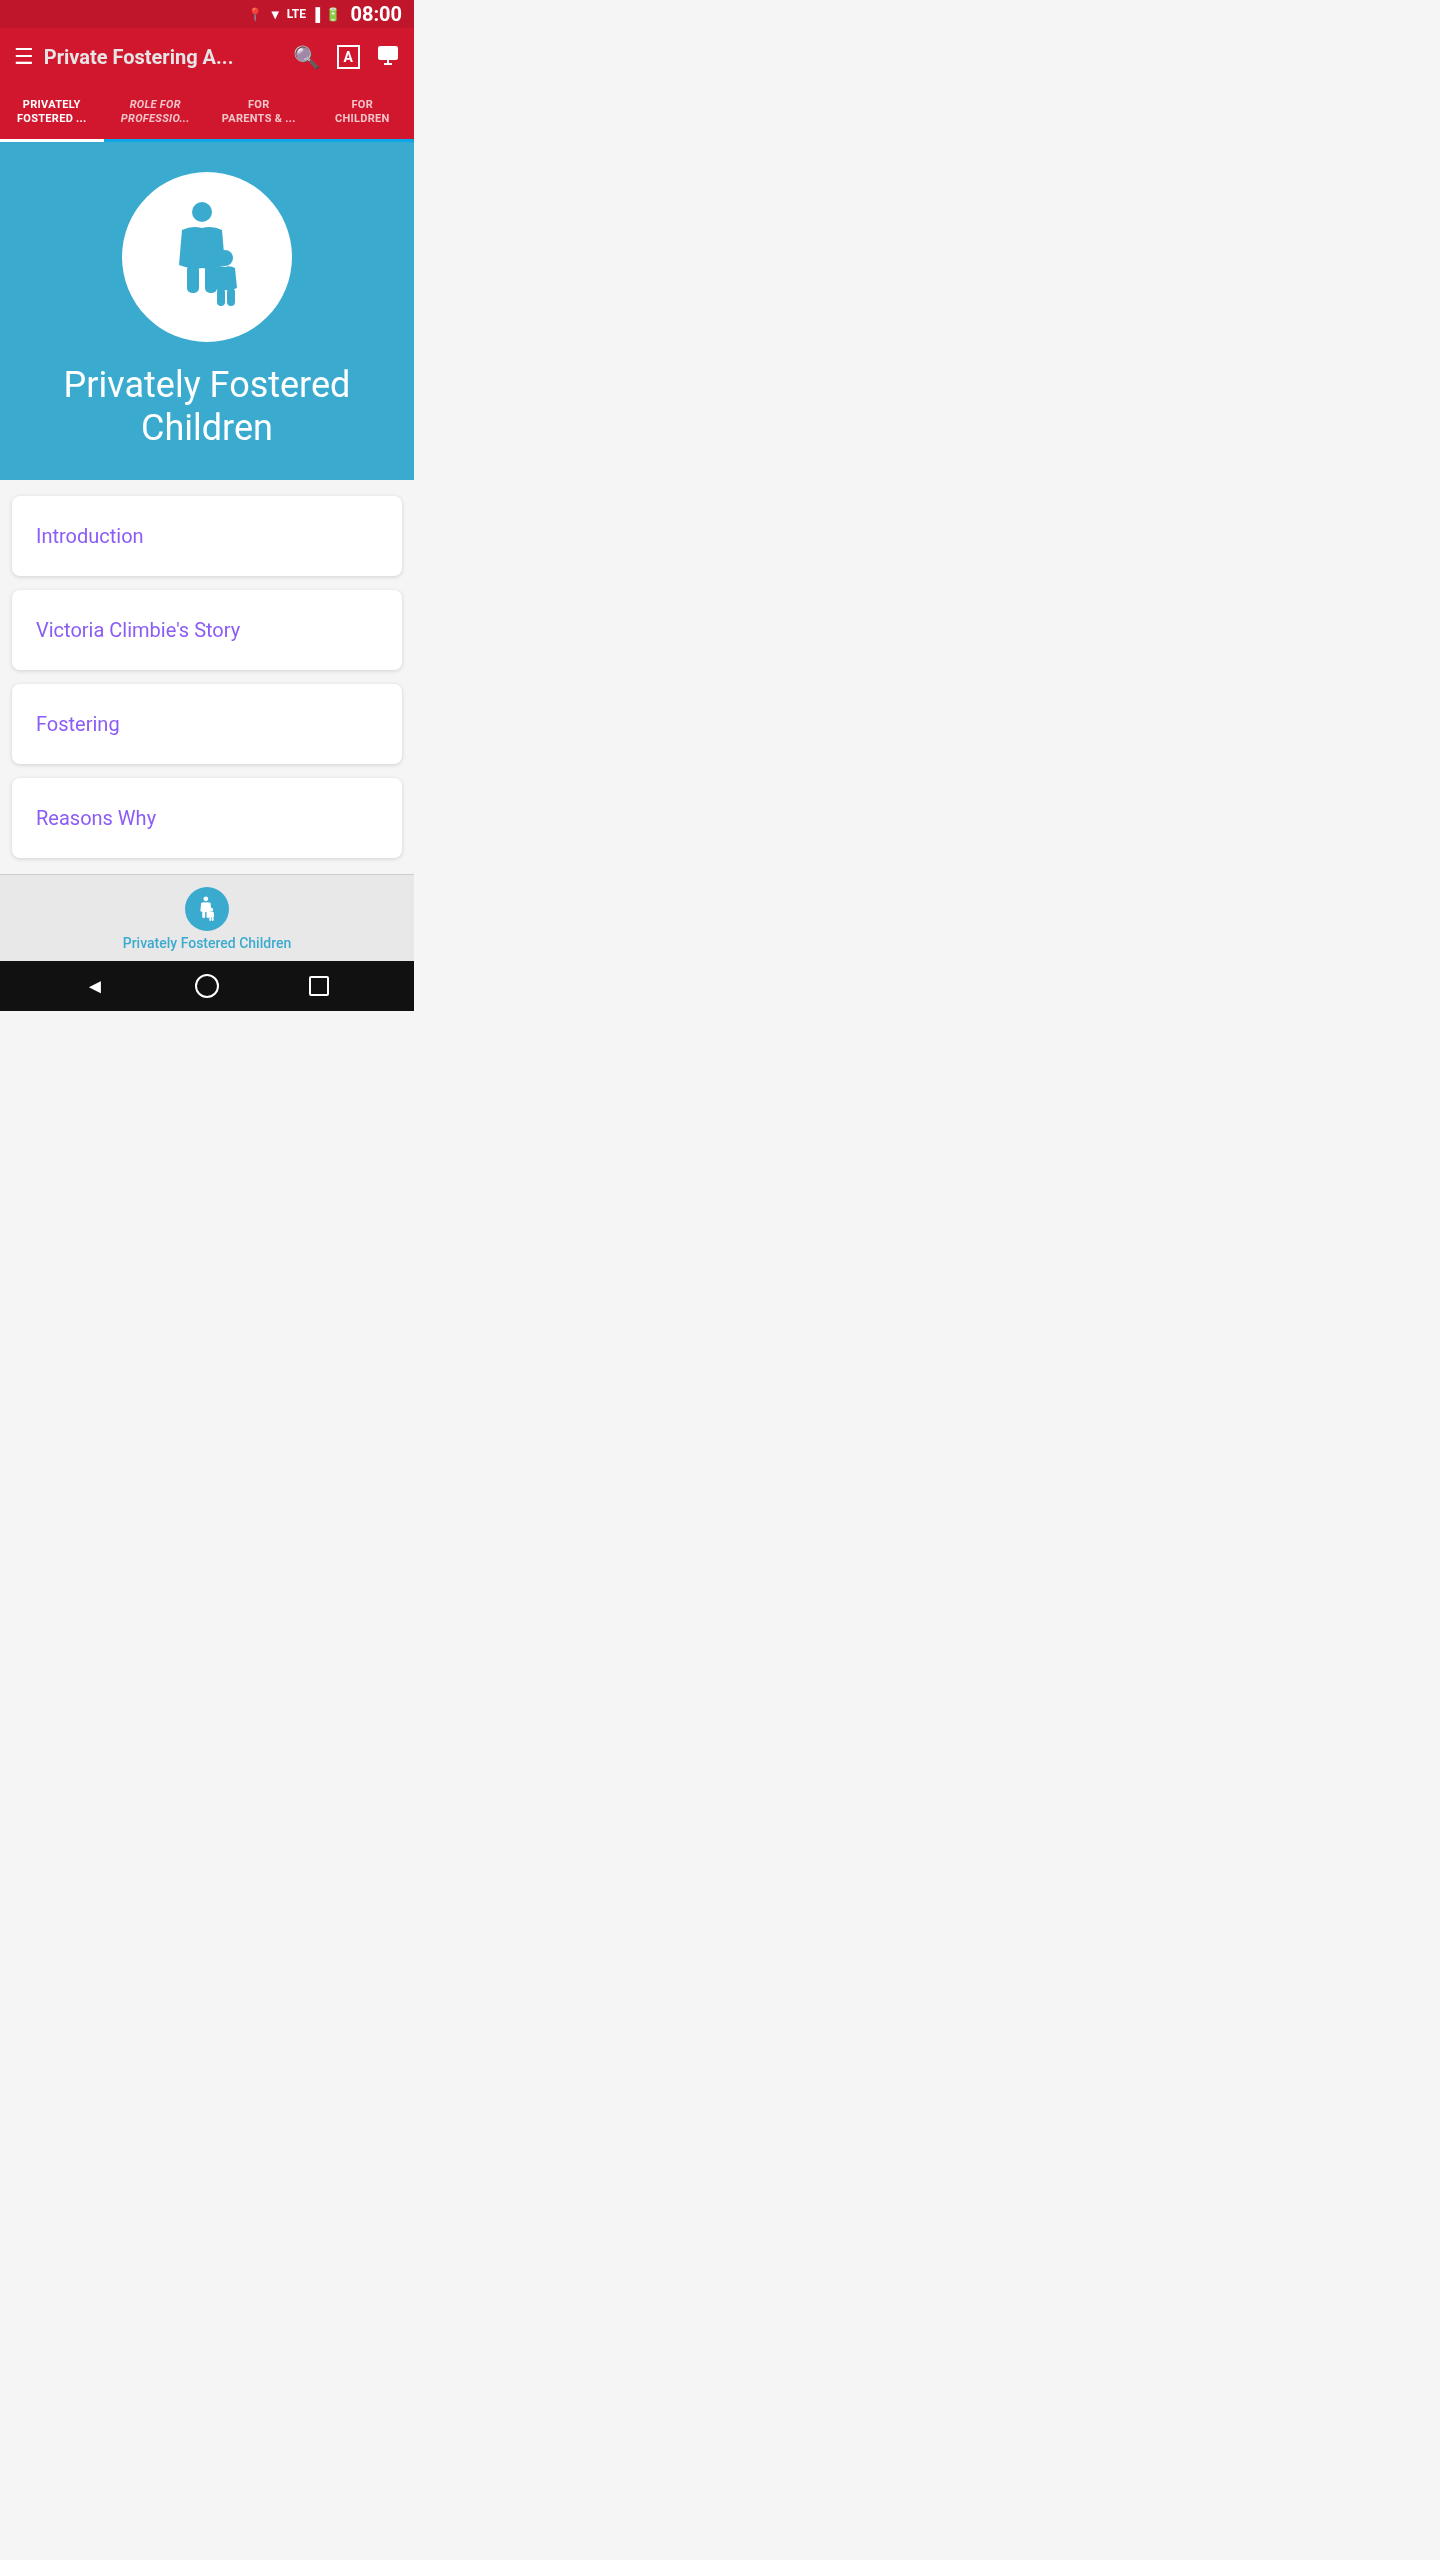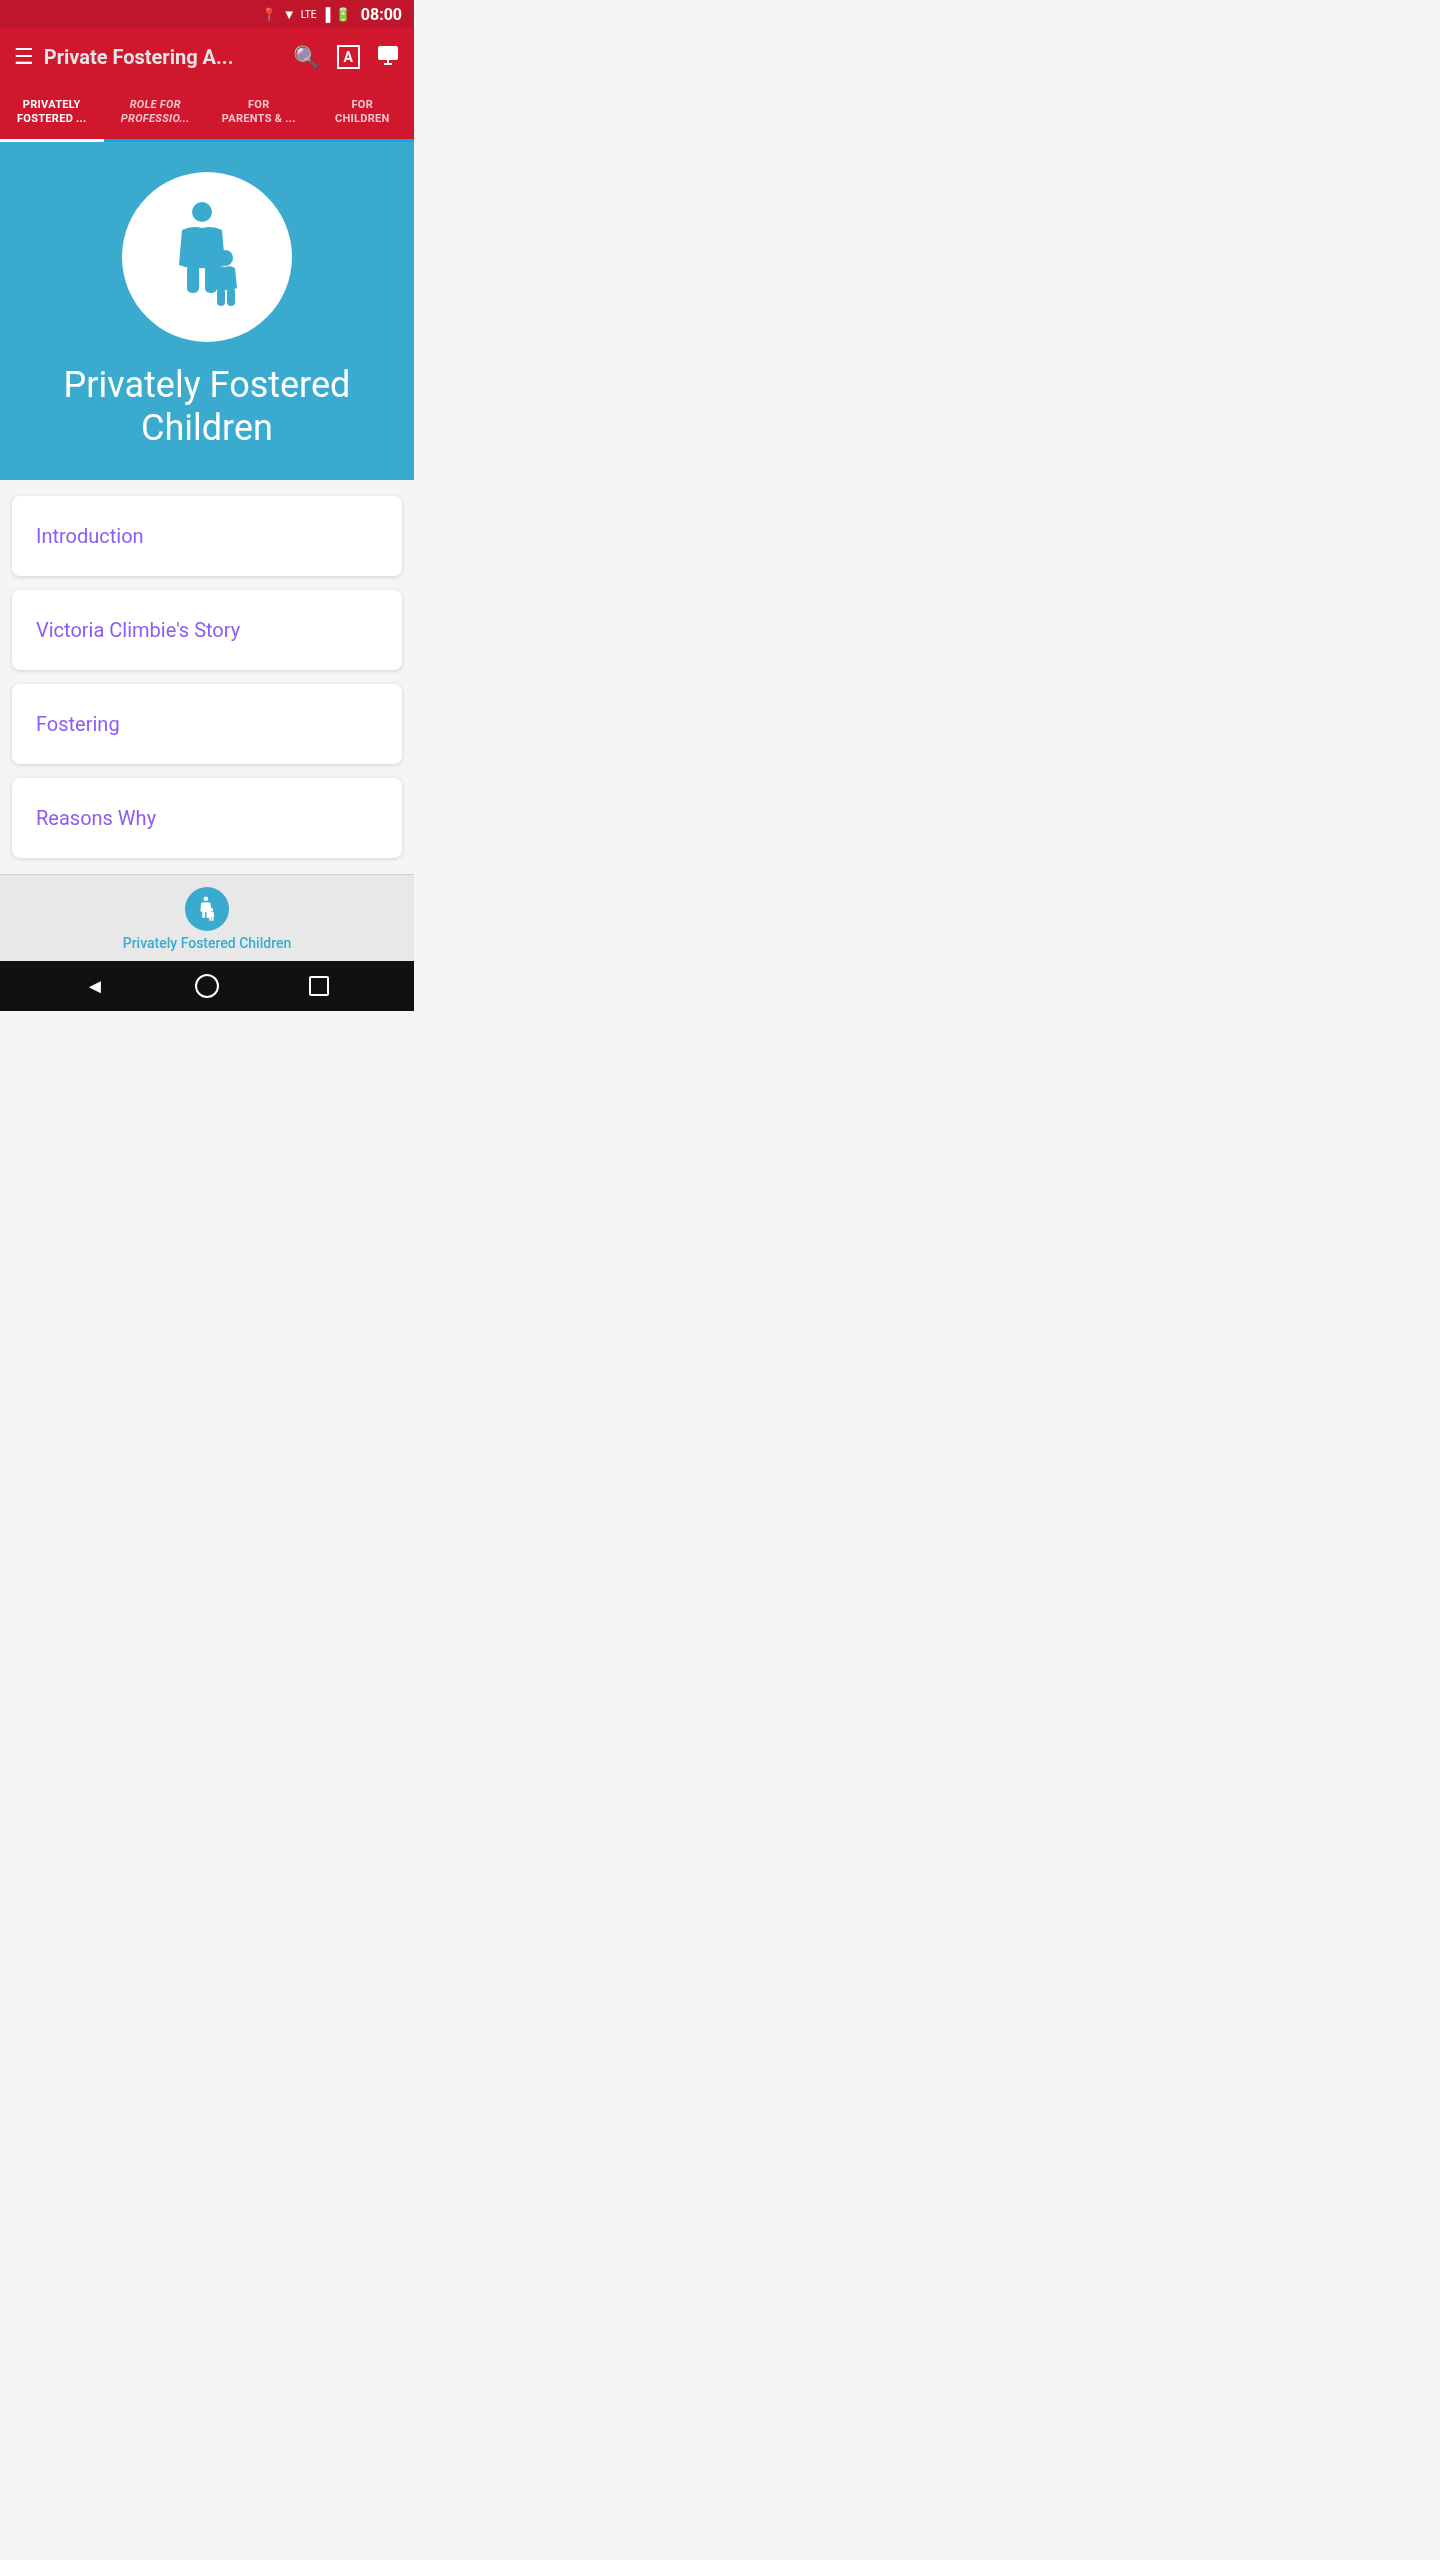--- a/index.html
+++ b/index.html
@@ -35,21 +35,21 @@
       gap: 5px;
     }
 
     .status-icon {
       color: white;
       font-size: 13px;
     }
 
     .status-time {
       color: white;
-      font-size: 16px;
+      font-size: 20px;
       font-weight: bold;
       margin-left: 4px;
     }
 
     
     .toolbar {
       background: #d0172e;
       height: 58px;
       display: flex;
       align-items: center;
@@ -256,21 +256,21 @@
       border-radius: 2px;
     }
   </style>
 </head>
 <body>
 
 <div class="status-bar">
   <div class="status-bar-icons">
     <span class="status-icon">📍</span>
     <span class="status-icon">▼</span>
-    <span class="status-icon" style="font-size:10px;font-weight:normal;">LTE</span>
+    <span class="status-icon" style="font-size:12px;font-weight:bold;">LTE</span>
     <span class="status-icon">▐</span>
     <span class="status-icon">🔋</span>
     <span class="status-time">08:00</span>
   </div>
 </div>
 
 <div class="toolbar">
   <span class="toolbar-menu-icon">☰</span>
   <span class="toolbar-title">Private Fostering A...</span>
   <div class="toolbar-actions">

